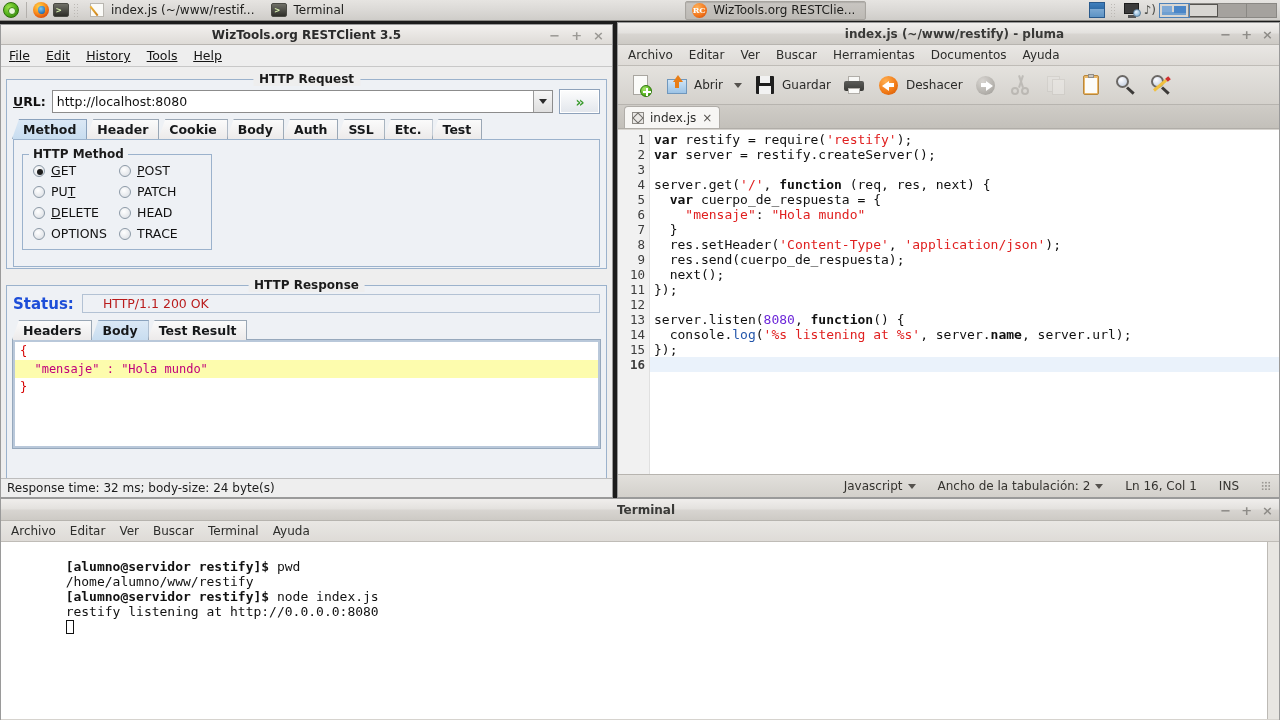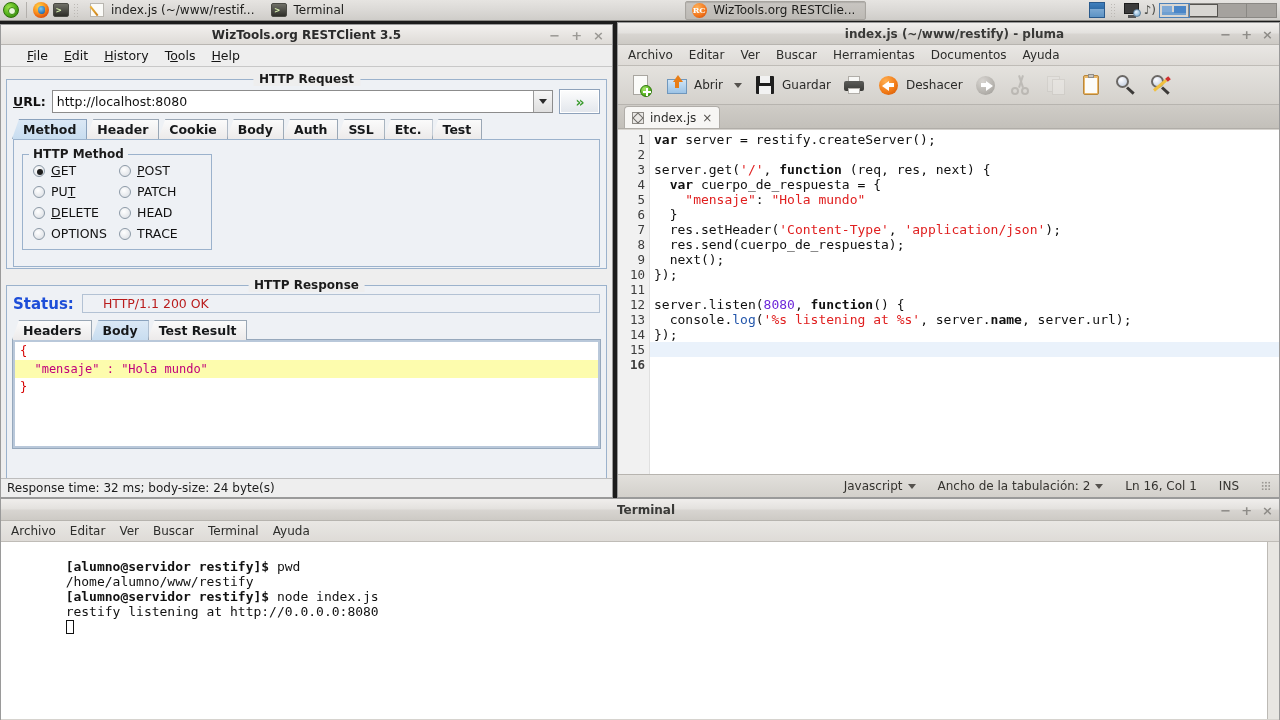--- a/index.html
+++ b/index.html
@@ -121,22 +121,22 @@
   #restclient { left: 0px; top: 24px; width: 613px; height: 474px;
                 border:1px solid #9a9a9a; background:#eeeeee; }
   #rc-title {
     height:20px; background: linear-gradient(to bottom,#f2f0ee,#dedbd7);
     border-bottom:1px solid #b9b6b2; display:flex;align-items:center;justify-content:center;
     position:relative; font-weight:bold; font-size:12px; color:#2b2b2b;
   }
   #rc-title .wbtns { height:20px; right:8px; gap:11px; color:#9b9995; }
   .rc-menubar {
     height:22px; background:#eeeeee; border-bottom:1px solid #c8c8c8;
-    display:flex; align-items:center; padding-left:26px; gap:16px;
-    font-size:12.5px; color:#141414;
+    display:flex; align-items:center; padding-left:8px; gap:16px;
+    font-size:12.5px; color:#141414;text-decoration:underline;
   }
   .rc-menubar span u { text-decoration: underline; }
   .rc-body { padding: 4px 5px; }
   .grouppanel {
     border:1px solid #9bb2cc; background:#eef1f5; position:relative; margin-top:8px;
   }
   .grouppanel > .gtitle {
     position:absolute; top:-8px; left:50%; transform:translateX(-50%);
     background:#eeeeee; padding:0 6px; font-weight:bold; font-size:12px; color:#1b1b1b;
   }
@@ -641,20 +641,21 @@
         <div class="g">9</div>
         <div class="g">10</div>
         <div class="g">11</div>
         <div class="g">12</div>
         <div class="g">13</div>
         <div class="g">14</div>
         <div class="g">15</div>
         <div class="g cur">16</div>
       </div>
       <div class="codearea">
+        <div class="cl"><span class="k">var</span> restify = require(<span class="s">'restify'</span>);</div>
         <div class="cl"><span class="k">var</span> server = restify.createServer();</div>
         <div class="cl"> </div>
         <div class="cl">server.get(<span class="s">'/'</span>, <span class="k">function</span> (req, res, next) {</div>
         <div class="cl">  <span class="k">var</span> cuerpo_de_respuesta = {</div>
         <div class="cl">    <span class="s">"mensaje"</span>: <span class="s">"Hola mundo"</span></div>
         <div class="cl">  }</div>
         <div class="cl">  res.setHeader(<span class="s">'Content-Type'</span>, <span class="s">'application/json'</span>);</div>
         <div class="cl">  res.send(cuerpo_de_respuesta);</div>
         <div class="cl">  next();</div>
         <div class="cl">});</div>

